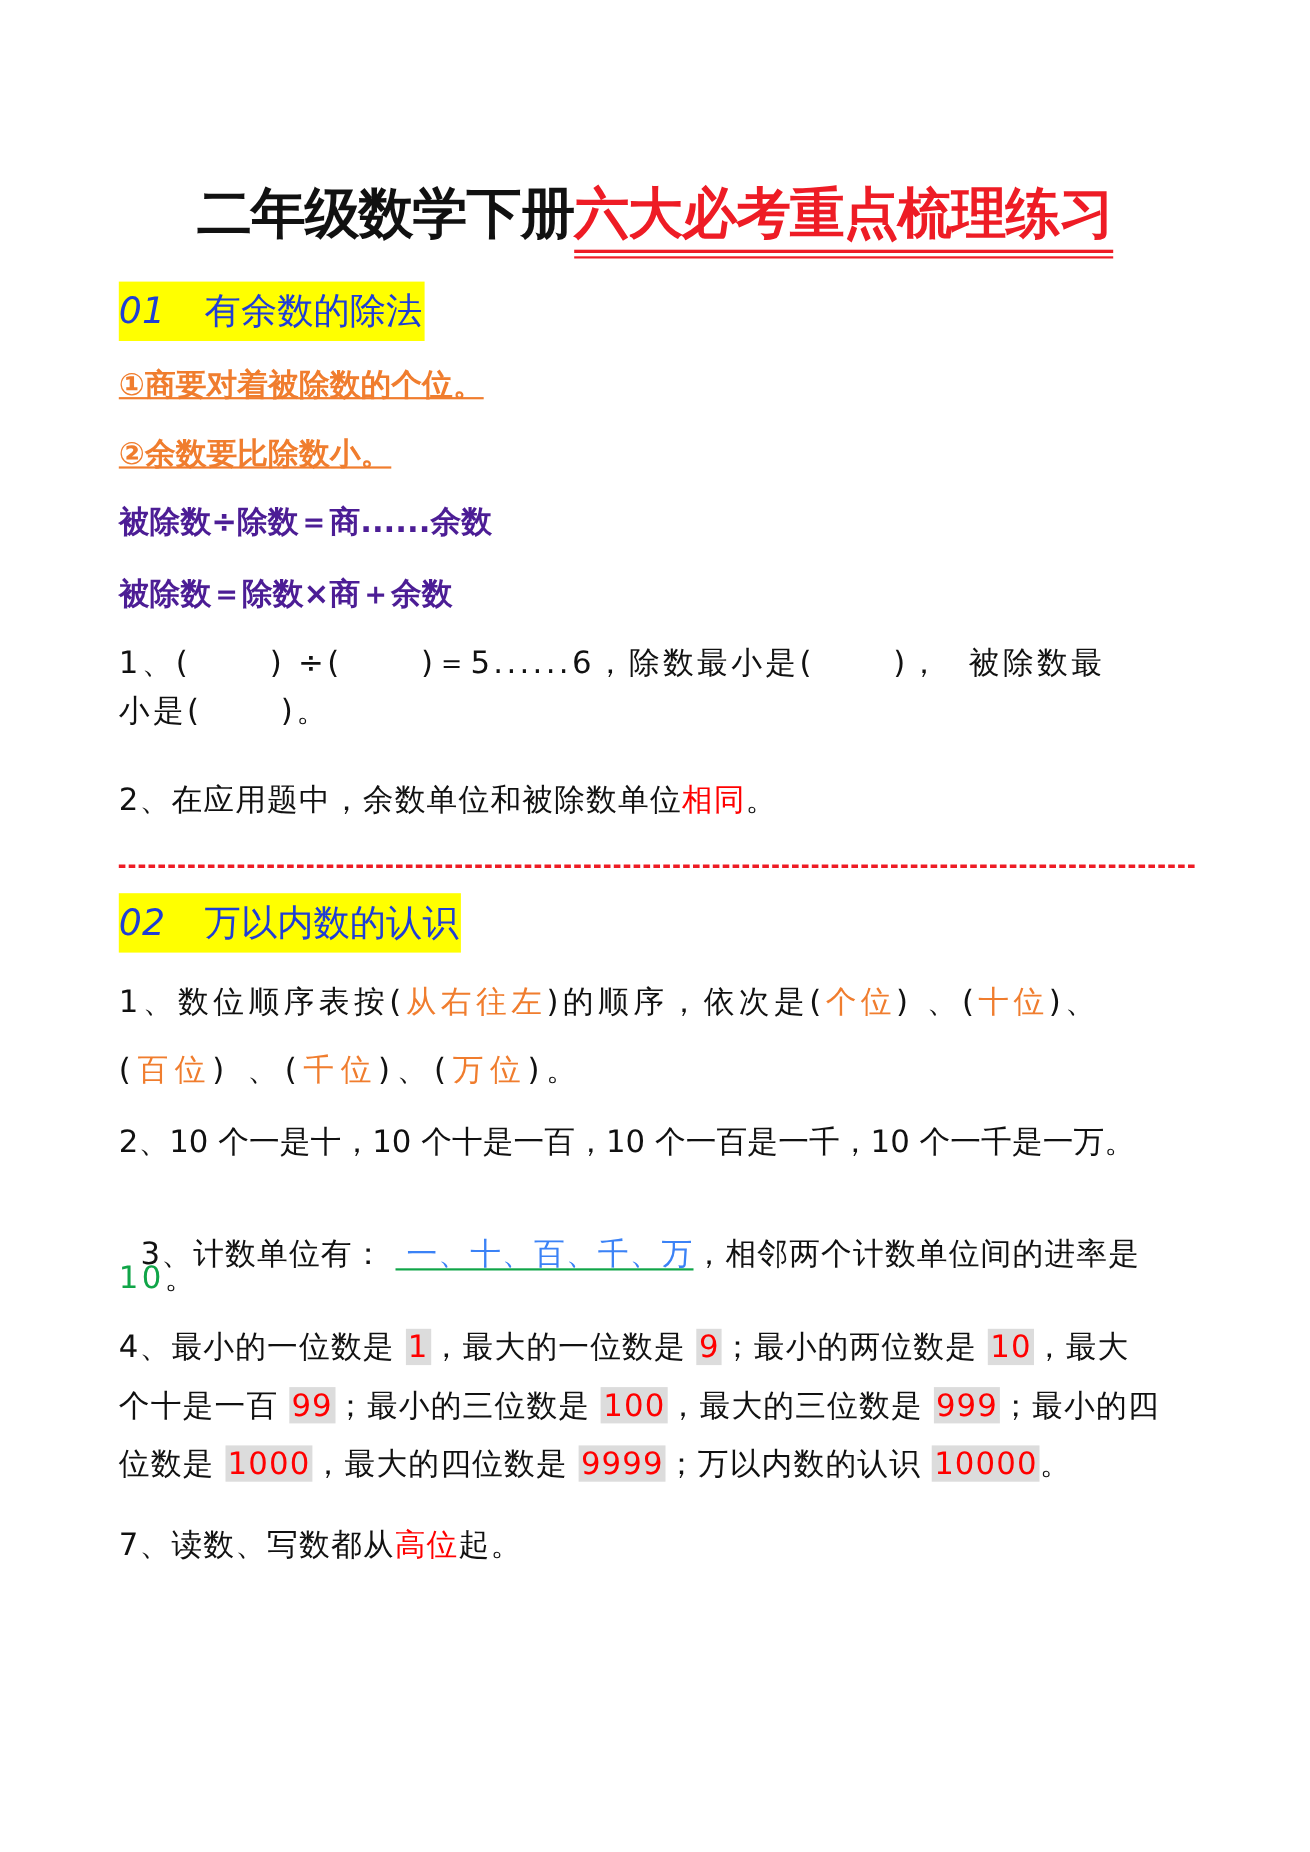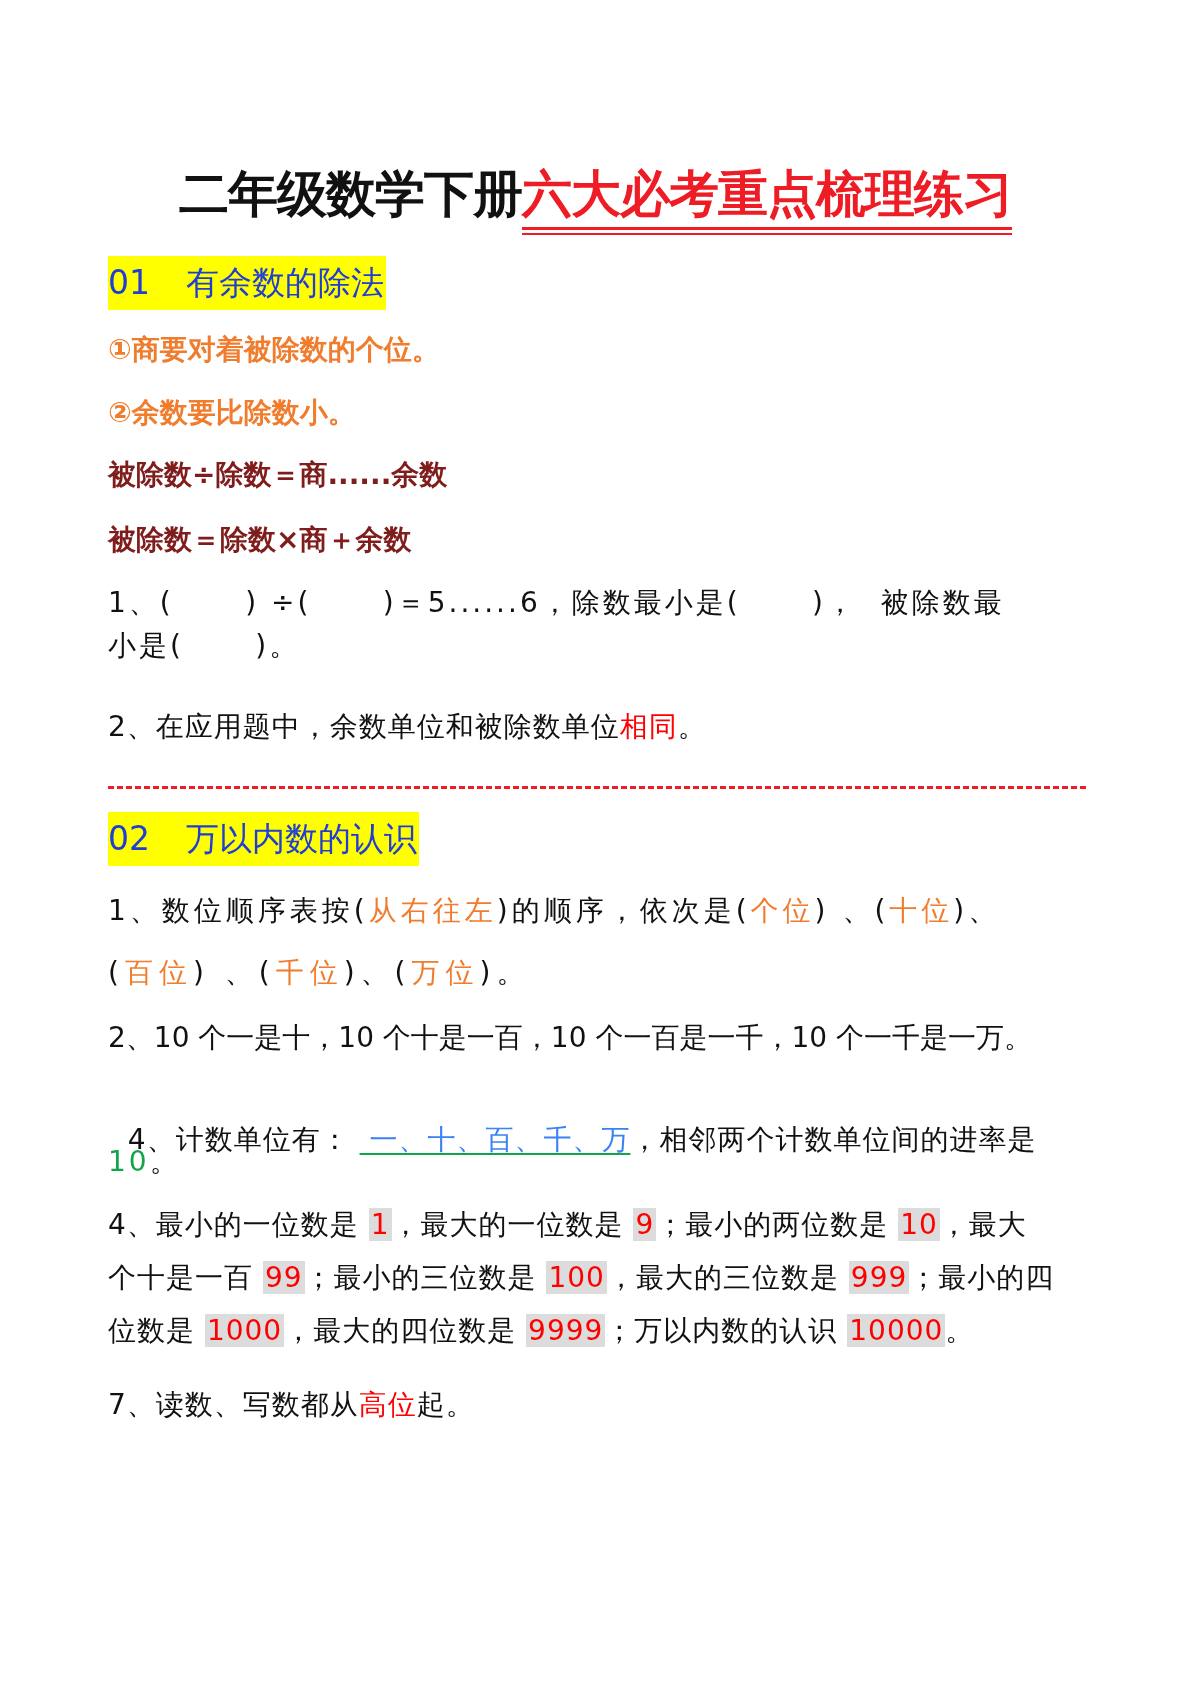--- a/index.html
+++ b/index.html
@@ -7,24 +7,24 @@
       font-family: "DejaVu Sans", "Liberation Sans", sans-serif; color: #111; }
     .abs { position: absolute; white-space: nowrap; }
 
     .title { left: 0; width: 1191px; top: 162px; text-align: center; font-size: 50px; font-weight: bold; letter-spacing: -1px; line-height: 64px; }
     .title .t-black { color: #111; }
     .title .t-red { color: #ee1c25; display: inline-block; position: relative; }
     .title .t-red::after { content: ""; position: absolute; left: 0; right: 0; bottom: -4px; height: 3px; background: #ee1c25; }
     .title .t-red::before { content: ""; position: absolute; left: 0; right: 0; bottom: -9px; height: 2px; background: #ee1c25; }
 
     .sec-head { background: #ffff00; color: #1f3ed6; font-size: 33px; line-height: 54px; padding: 0 2px 0 0; }
-    .sec-head .num { margin-right: 36px; }
+    .sec-head .num { margin-right: 36px; font-style: italic; }
 
-    .rule-orange { color: #f07d2e; font-weight: bold; font-size: 28px; line-height: 40px; }
-    .rule-green { color: #7f1d1d; font-weight: bold; font-size: 28px; line-height: 40px; }
+    .rule-orange { color: #f07d2e; font-weight: bold; font-size: 28px; line-height: 40px; text-decoration: underline; }
+    .rule-green { color: #4c1d95; font-weight: bold; font-size: 28px; line-height: 40px; }
 
     .body-text { font-size: 28px; line-height: 40px; letter-spacing: 3px; color: #111; }
     .orange { color: #f07d2e; }
     .red { color: #ff0000; }
     .green { color: #10a548; }
     .green-ul { color: #3b82f6; text-decoration: underline; text-decoration-color: #10a548; text-underline-offset: 4px; }
     .hl { background: #dcdcdc; color: #ff0000; padding: 0 2px; }
 
     .dash { left: 108px; top: 786px; width: 978px; height: 0; border-top: 3px dashed #ee1c25; }
   </style>
@@ -61,21 +61,21 @@
 <div class="abs body-text" style="left:108px; top:891px; letter-spacing:4px;">
   <span>1、数位顺序表按(</span><span class="orange">从右往左</span><span>)的顺序，依次是(</span><span class="orange">个位</span><span>) 、(</span><span class="orange">十位</span><span>)、</span>
 </div>
 <div class="abs body-text" style="left:108px; top:953px; letter-spacing:6px;">
   <span>(</span><span class="orange">百位</span><span>) 、(</span><span class="orange">千位</span><span>)、(</span><span class="orange">万位</span><span>)。</span>
 </div>
 
 <div class="abs body-text" style="left:108px; top:1018px; letter-spacing:0px;">2、10 个一是十，10 个十是一百，10 个一百是一千，10 个一千是一万。</div>
 
 <div class="abs body-text" style="left:108px; top:1080px; letter-spacing:1px; white-space:pre;">
-  <span>4、计数单位有：</span> <span class="green-ul"> 一、十、百、千、万</span><span>，相邻两个计数单位间的进率是</span>
+  <span>3、计数单位有：</span> <span class="green-ul"> 一、十、百、千、万</span><span>，相邻两个计数单位间的进率是</span>
 </div>
 <div class="abs body-text" style="left:108px; top:1142px;">
   <span class="green">10</span><span>。</span>
 </div>
 
 <div class="abs body-text" style="left:108px; top:1205px; letter-spacing:1px;">
   <span>4、最小的一位数是 </span><span class="hl">1</span><span>，最大的一位数是 </span><span class="hl">9</span><span>；最小的两位数是 </span><span class="hl">10</span><span>，最大</span>
 </div>
 <div class="abs body-text" style="left:108px; top:1258px; letter-spacing:1px;">
   <span>个十是一百 </span><span class="hl">99</span><span>；最小的三位数是 </span><span class="hl">100</span><span>，最大的三位数是 </span><span class="hl">999</span><span>；最小的四</span>

